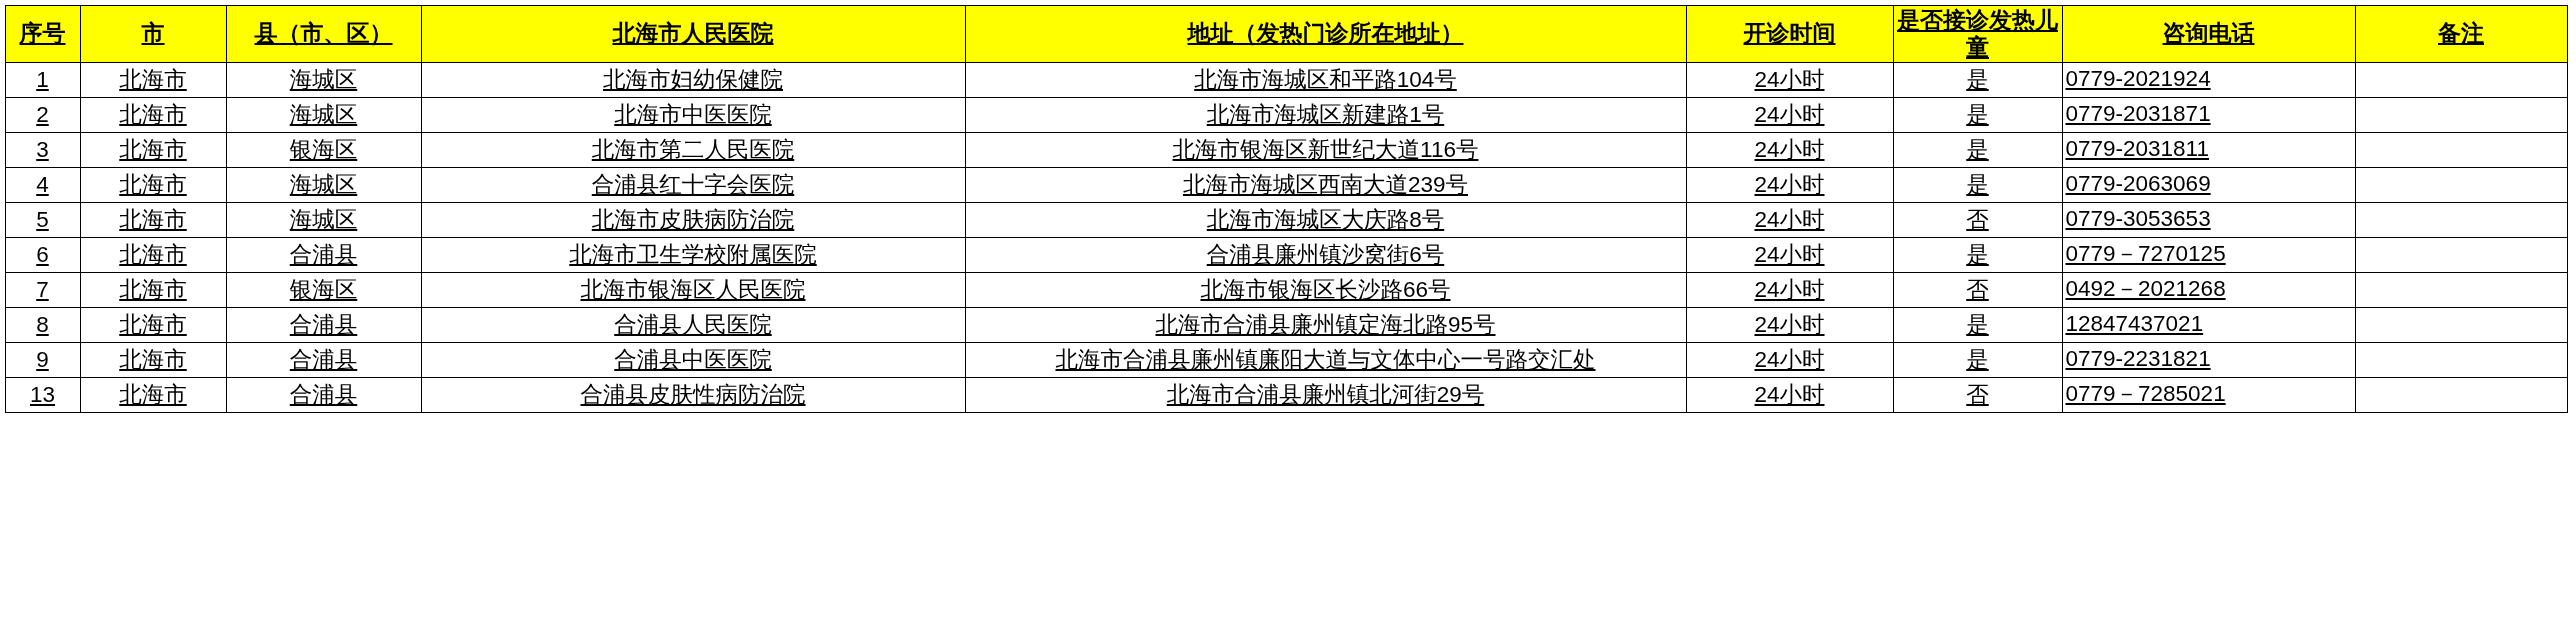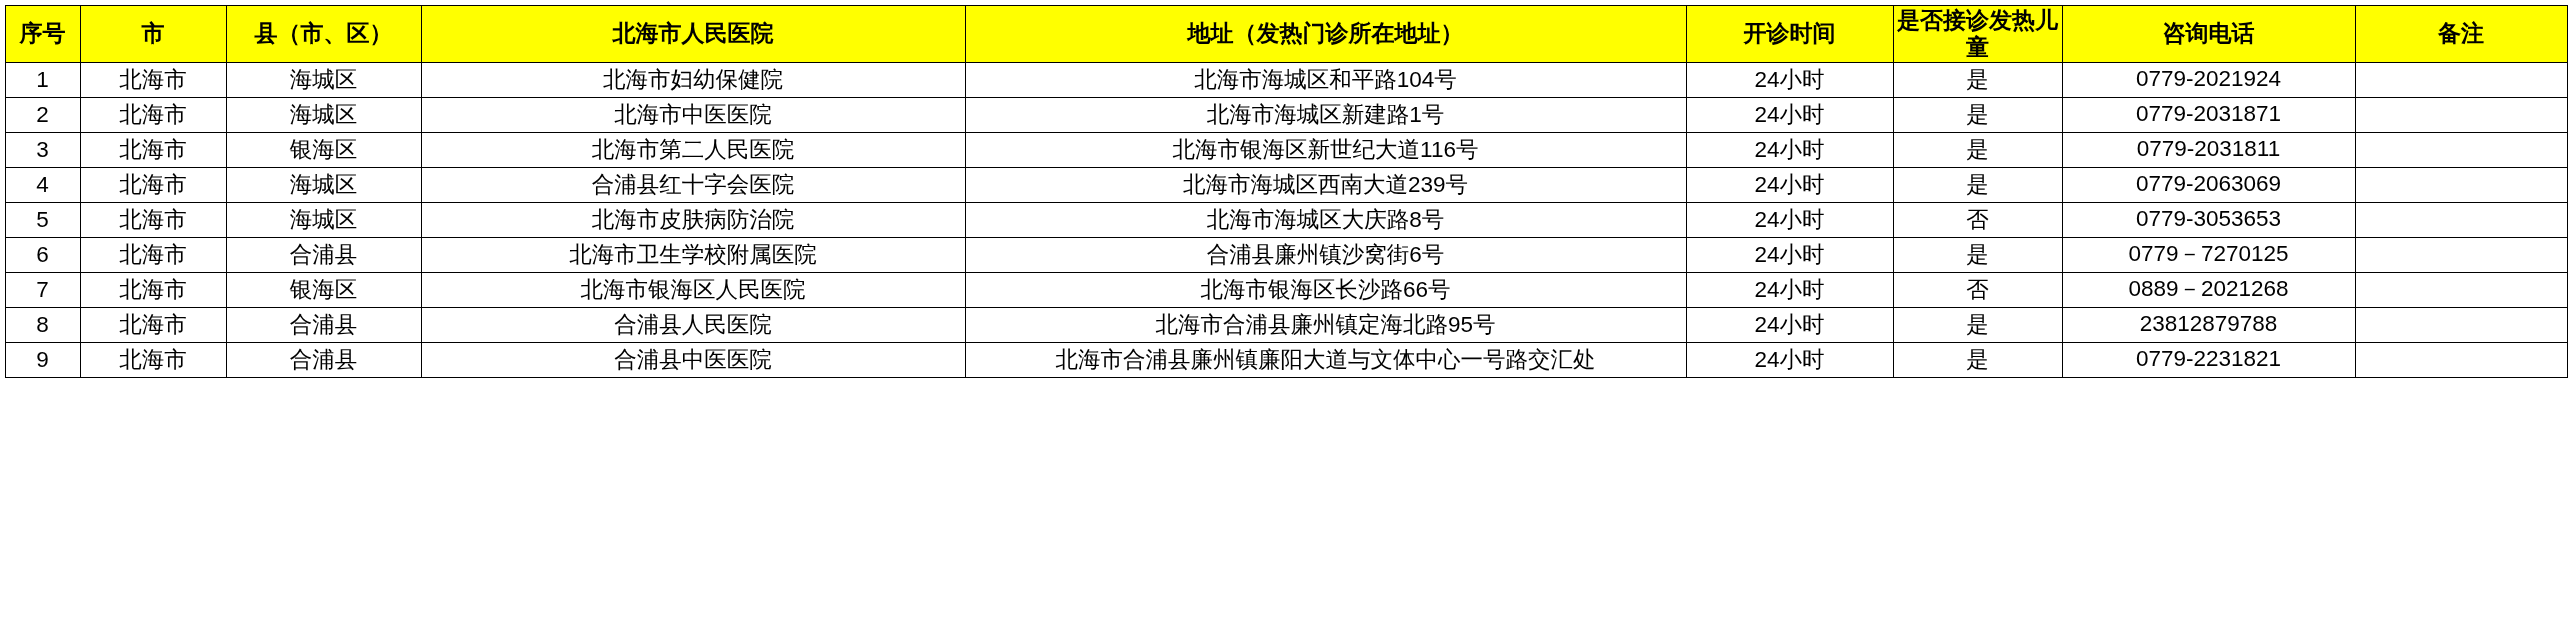--- a/index.html
+++ b/index.html
@@ -9,20 +9,21 @@
   }
   body {
     font-family: "Liberation Sans", sans-serif;
     width: 2576px;
     height: 637px;
     overflow: hidden;
   }
   .sheet {
     padding: 4.5px 0 0 4.5px;
     box-sizing: border-box;
+    text-decoration: underline;
   }
   table.fever-table {
     border-collapse: collapse;
     table-layout: fixed;
     width: 2562px;
     font-size: 22.5px;
     color: #000000;
   }
   table.fever-table col.c0 { width: 75px; }
   table.fever-table col.c1 { width: 146px; }
@@ -55,21 +56,21 @@
   table.fever-table tbody td {
     height: 28.5px;
     font-weight: normal;
   }
   table.fever-table tbody tr.tall td {
     height: 59px;
   }
   .phone-lines {
     display: flex;
     flex-direction: column;
-    align-items: center;
+    align-items: flex-start;
     justify-content: center;
     line-height: 1.25;
   }
   .phone-lines span { display: block; }
 </style>
 </head>
 <body>
 
 <div class="sheet">
   <table class="fever-table">
@@ -191,51 +192,66 @@
         <tr>
           <td>7</td>
           <td>北海市</td>
           <td>银海区</td>
           <td>北海市银海区人民医院</td>
           <td>北海市银海区长沙路66号</td>
           <td>24小时</td>
           <td>否</td>
           <td>
             <div class="phone-lines">
-              <span>0889－2021268</span>
+              <span>0492－2021268</span>
             </div>
           </td>
           <td></td>
         </tr>
         <tr>
           <td>8</td>
           <td>北海市</td>
           <td>合浦县</td>
           <td>合浦县人民医院</td>
           <td>北海市合浦县廉州镇定海北路95号</td>
           <td>24小时</td>
           <td>是</td>
           <td>
             <div class="phone-lines">
-              <span>23812879788</span>
+              <span>12847437021</span>
             </div>
           </td>
           <td></td>
         </tr>
         <tr>
           <td>9</td>
           <td>北海市</td>
           <td>合浦县</td>
           <td>合浦县中医医院</td>
           <td>北海市合浦县廉州镇廉阳大道与文体中心一号路交汇处</td>
           <td>24小时</td>
           <td>是</td>
           <td>
             <div class="phone-lines">
               <span>0779-2231821</span>
+            </div>
+          </td>
+          <td></td>
+        </tr>
+        <tr>
+          <td>13</td>
+          <td>北海市</td>
+          <td>合浦县</td>
+          <td>合浦县皮肤性病防治院</td>
+          <td>北海市合浦县廉州镇北河街29号</td>
+          <td>24小时</td>
+          <td>否</td>
+          <td>
+            <div class="phone-lines">
+              <span>0779－7285021</span>
             </div>
           </td>
           <td></td>
         </tr>
       </tbody>
   </table>
 </div>
 
 
 </body></html>

